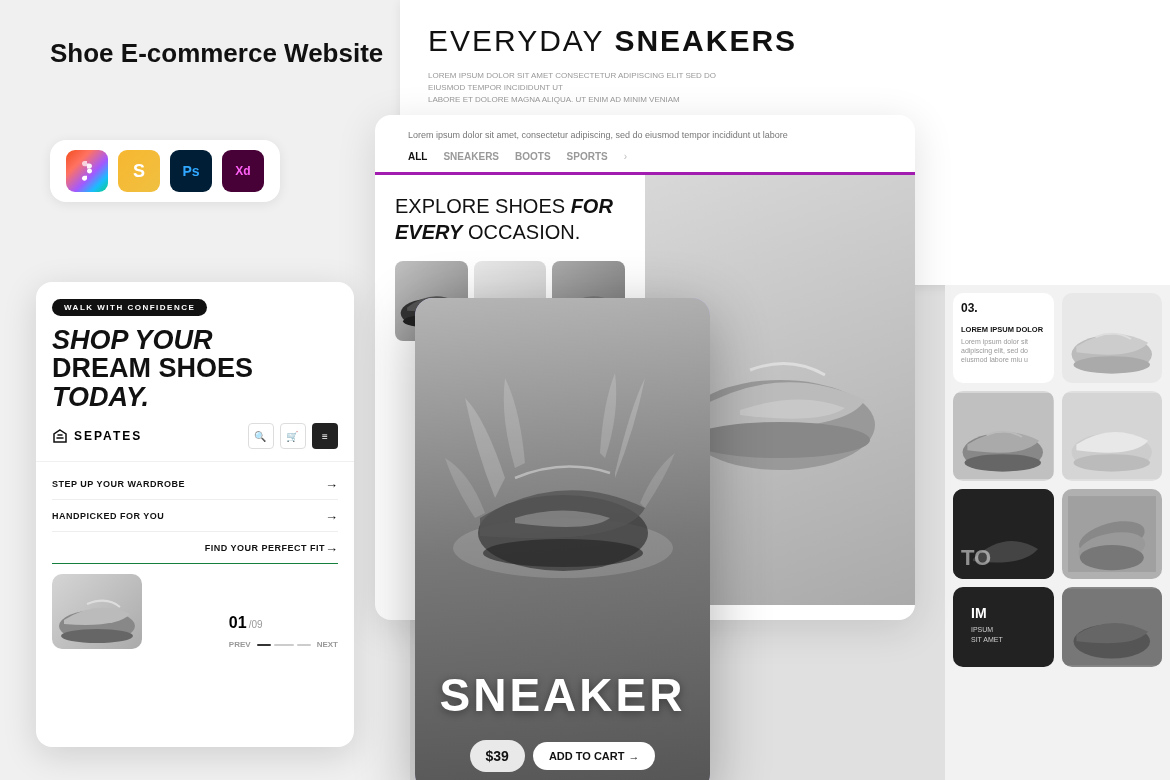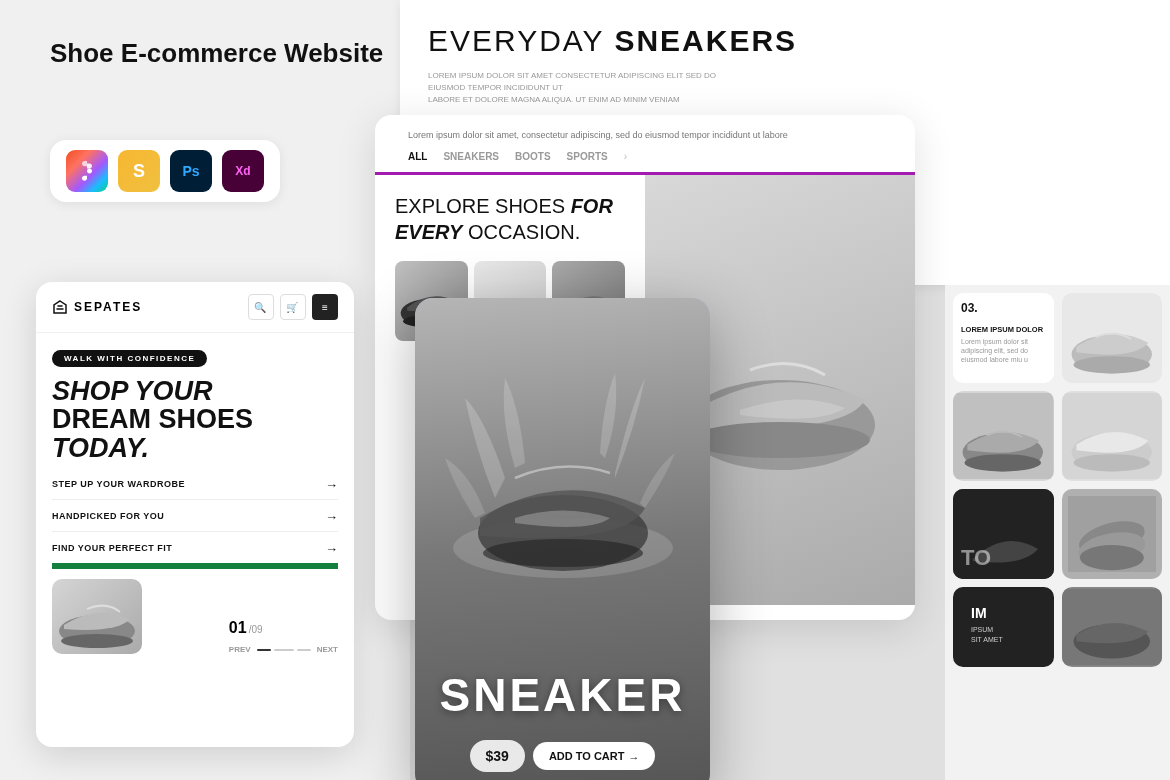--- a/index.html
+++ b/index.html
@@ -156,55 +156,55 @@
       <div style="background:#fff;color:#111;padding:8px 16px;border-radius:20px;font-weight:700;font-size:11px;display:flex;align-items:center;gap:4px;cursor:pointer;">
         <span>ADD TO CART</span>
         <span>→</span>
       </div>
     </div>
   </div>
 </div>
 
 <div style="position:absolute;left:36px;top:282px;width:318px;height:465px;background:#fff;border-radius:16px;box-shadow:0 8px 35px rgba(0,0,0,0.14);overflow:hidden;z-index:6;">
 
-  <div style="padding:12px 16px;display:flex;align-items:center;justify-content:space-between;border-bottom:1px solid #f0f0f0;">
-    <div style="display:flex;align-items:center;gap:6px;">
-      <svg width="16" height="16" viewBox="0 0 16 16" fill="none">
-        <path d="M8 2L14 6V14H2V6L8 2Z" stroke="#111" stroke-width="1.5" fill="none"></path>
-        <path d="M5 10H11M6 7L10 7" stroke="#111" stroke-width="1.5" stroke-linecap="round"></path>
-      </svg>
-      <span style="font-weight:900;font-size:12px;letter-spacing:2px;">SEPATES</span>
-    </div>
-    <div style="display:flex;gap:6px;">
-      <div style="width:26px;height:26px;border:1.5px solid #ddd;border-radius:4px;display:flex;align-items:center;justify-content:center;font-size:10px;cursor:pointer;">🔍</div>
-      <div style="width:26px;height:26px;border:1.5px solid #ddd;border-radius:4px;display:flex;align-items:center;justify-content:center;font-size:10px;cursor:pointer;">🛒</div>
-      <div style="width:26px;height:26px;background:#222;border-radius:4px;display:flex;align-items:center;justify-content:center;font-size:10px;cursor:pointer;color:#fff;">≡</div>
-    </div>
-  </div>
-
   <div style="padding:14px 16px 0;">
     <div style="background:#111;color:#fff;padding:4px 12px;border-radius:12px;font-size:8px;font-weight:700;letter-spacing:1.5px;display:inline-block;margin-bottom:10px;">WALK WITH CONFIDENCE</div>
     
     <div style="font-size:27px;font-weight:900;color:#111;line-height:1.05;">
       <em>SHOP YOUR</em><br>
       <span>DREAM SHOES</span><br>
       <em>TODAY.</em>
     </div>
   </div>
 
+  <div style="padding:12px 16px;display:flex;align-items:center;justify-content:space-between;border-bottom:1px solid #f0f0f0;">
+    <div style="display:flex;align-items:center;gap:6px;">
+      <svg width="16" height="16" viewBox="0 0 16 16" fill="none">
+        <path d="M8 2L14 6V14H2V6L8 2Z" stroke="#111" stroke-width="1.5" fill="none"></path>
+        <path d="M5 10H11M6 7L10 7" stroke="#111" stroke-width="1.5" stroke-linecap="round"></path>
+      </svg>
+      <span style="font-weight:900;font-size:12px;letter-spacing:2px;">SEPATES</span>
+    </div>
+    <div style="display:flex;gap:6px;">
+      <div style="width:26px;height:26px;border:1.5px solid #ddd;border-radius:4px;display:flex;align-items:center;justify-content:center;font-size:10px;cursor:pointer;">🔍</div>
+      <div style="width:26px;height:26px;border:1.5px solid #ddd;border-radius:4px;display:flex;align-items:center;justify-content:center;font-size:10px;cursor:pointer;">🛒</div>
+      <div style="width:26px;height:26px;background:#222;border-radius:4px;display:flex;align-items:center;justify-content:center;font-size:10px;cursor:pointer;color:#fff;">≡</div>
+    </div>
+  </div>
+
   <div style="padding:6px 16px 0;">
     <div style="display:flex;align-items:center;padding:8px 0;border-bottom:1px solid #eee;cursor:pointer;">
       <span style="font-size:9px;font-weight:700;letter-spacing:0.5px;color:#111;flex:1;">STEP UP YOUR WARDROBE</span>
       <span style="font-size:13px;color:#111;">→</span>
     </div>
     <div style="display:flex;align-items:center;padding:8px 0;border-bottom:1px solid #eee;cursor:pointer;">
       <span style="font-size:9px;font-weight:700;letter-spacing:0.5px;color:#111;flex:1;">HANDPICKED FOR YOU</span>
       <span style="font-size:13px;color:#111;">→</span>
     </div>
-    <div style="display:flex;align-items:center;padding:8px 0;border-bottom:6px solid #15803d;cursor:pointer;">
+    <div style="display:flex;align-items:center;padding:8px 0;border-bottom:1px solid #15803d;cursor:pointer;text-align:right;">
       <span style="font-size:9px;font-weight:700;letter-spacing:0.5px;color:#111;flex:1;">FIND YOUR PERFECT FIT</span>
       <span style="font-size:13px;color:#111;">→</span>
     </div>
   </div>
 
   <div style="display:flex;align-items:flex-end;justify-content:space-between;padding:10px 16px 12px;">
 
     <div style="width:90px;height:75px;background:linear-gradient(135deg,#d5d5d5,#aaa);border-radius:10px;overflow:hidden;">
       <svg width="90" height="75" viewBox="0 0 90 75">
         <ellipse cx="45" cy="52" rx="38" ry="16" fill="#888"></ellipse>

